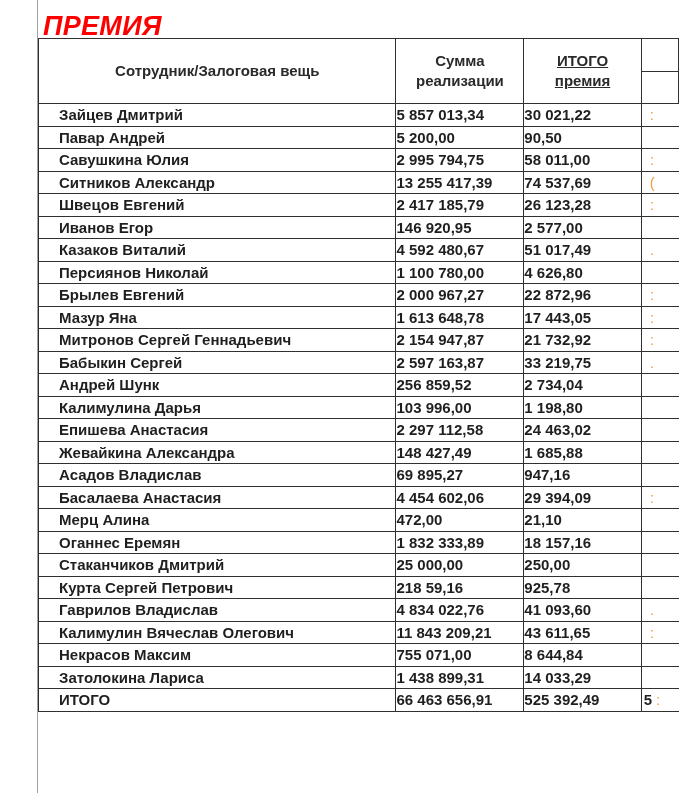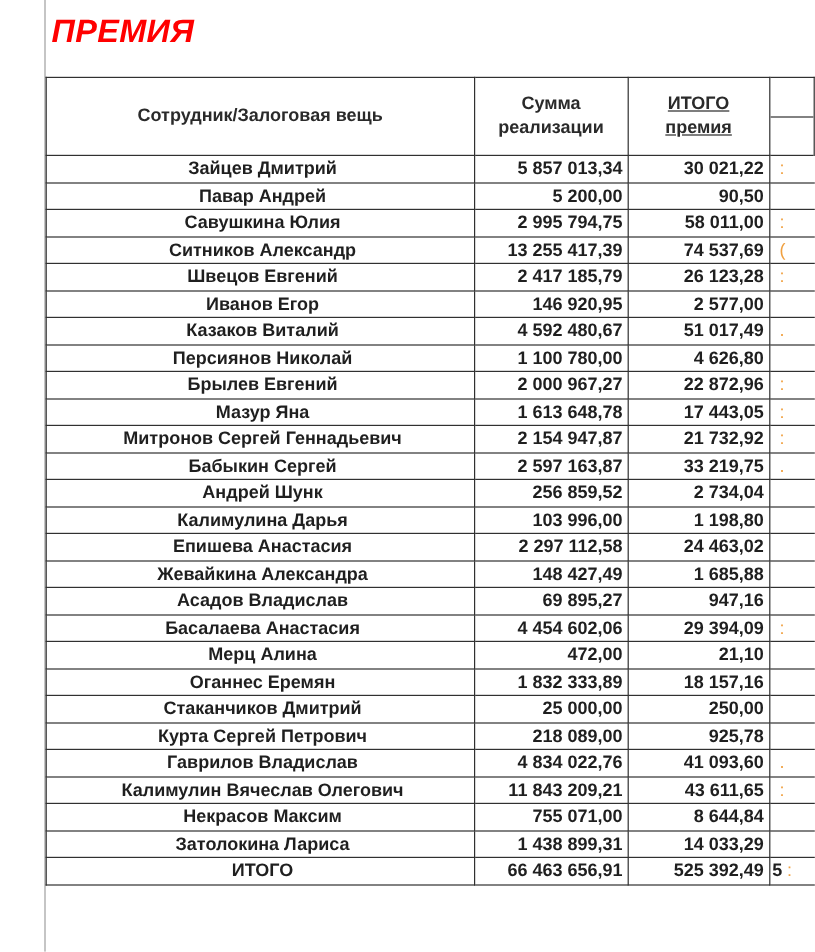--- a/index.html
+++ b/index.html
@@ -1,26 +1,26 @@
 <!DOCTYPE html>
 <html><head>
 <meta charset="utf-8">
 <style>
   html, body { margin:0; padding:0; background:#ffffff; }
   body { width:679px; height:793px; overflow:hidden; position:relative;
          font-family:"Liberation Sans", "DejaVu Sans", sans-serif; color:#1f1f1f; }
   .leftline { position:absolute; left:37px; top:0; width:1px; height:793px; background:#a0a0a0; }
   .title { position:absolute; left:43px; top:11px; font-size:27px; font-weight:bold; font-style:italic;
            color:#ff0000; letter-spacing:0.3px; }
-  table { position:absolute; left:38px; top:38px; border-collapse:collapse; table-layout:fixed;margin-top:26px; }
+  table { position:absolute; left:38px; top:38px; border-collapse:collapse; table-layout:fixed; }
   td, th { border:1.5px solid #303030; padding:0; font-size:15px; font-weight:bold; white-space:nowrap; overflow:hidden; }
   th { height:64px; text-align:center; line-height:20px; font-weight:bold; color:#2a2a2a; }
   td { height:21.5px; line-height:21px; }
-  td.name { padding-left:4px; text-align:center; }
-  td.num { padding-right:4px; text-align:right; }
+  td.name { padding-left:20px; text-align:left; }
+  td.num { padding-right:4px; }
   col.c1 { width:373px; } col.c2 { width:132px; } col.c3 { width:123px; } col.c4 { width:40px; }
   th.extra { border-bottom:none; vertical-align:top; }
   th.extra .half { display:block; height:14px; border-bottom:1.5px solid #303030; margin-top:18px; }
   td.extra { border-right:none; color:#f0a040; font-weight:normal; font-size:15px; padding-left:8px; text-align:left; }
   td.extra .cut { color:#1f1f1f; font-weight:bold; margin-left:-6px; margin-right:4px; }
 </style>
 </head>
 <body>
 
 <div class="leftline"></div>
@@ -165,21 +165,21 @@
         <td class="extra"></td>
       </tr>
       <tr>
         <td class="name">Стаканчиков Дмитрий</td>
         <td class="num">25 000,00</td>
         <td class="num">250,00</td>
         <td class="extra"></td>
       </tr>
       <tr>
         <td class="name">Курта Сергей Петрович</td>
-        <td class="num">218 089,00</td>
+        <td class="num">218 59,16</td>
         <td class="num">925,78</td>
         <td class="extra"></td>
       </tr>
       <tr>
         <td class="name">Гаврилов Владислав</td>
         <td class="num">4 834 022,76</td>
         <td class="num">41 093,60</td>
         <td class="extra">.</td>
       </tr>
       <tr>

